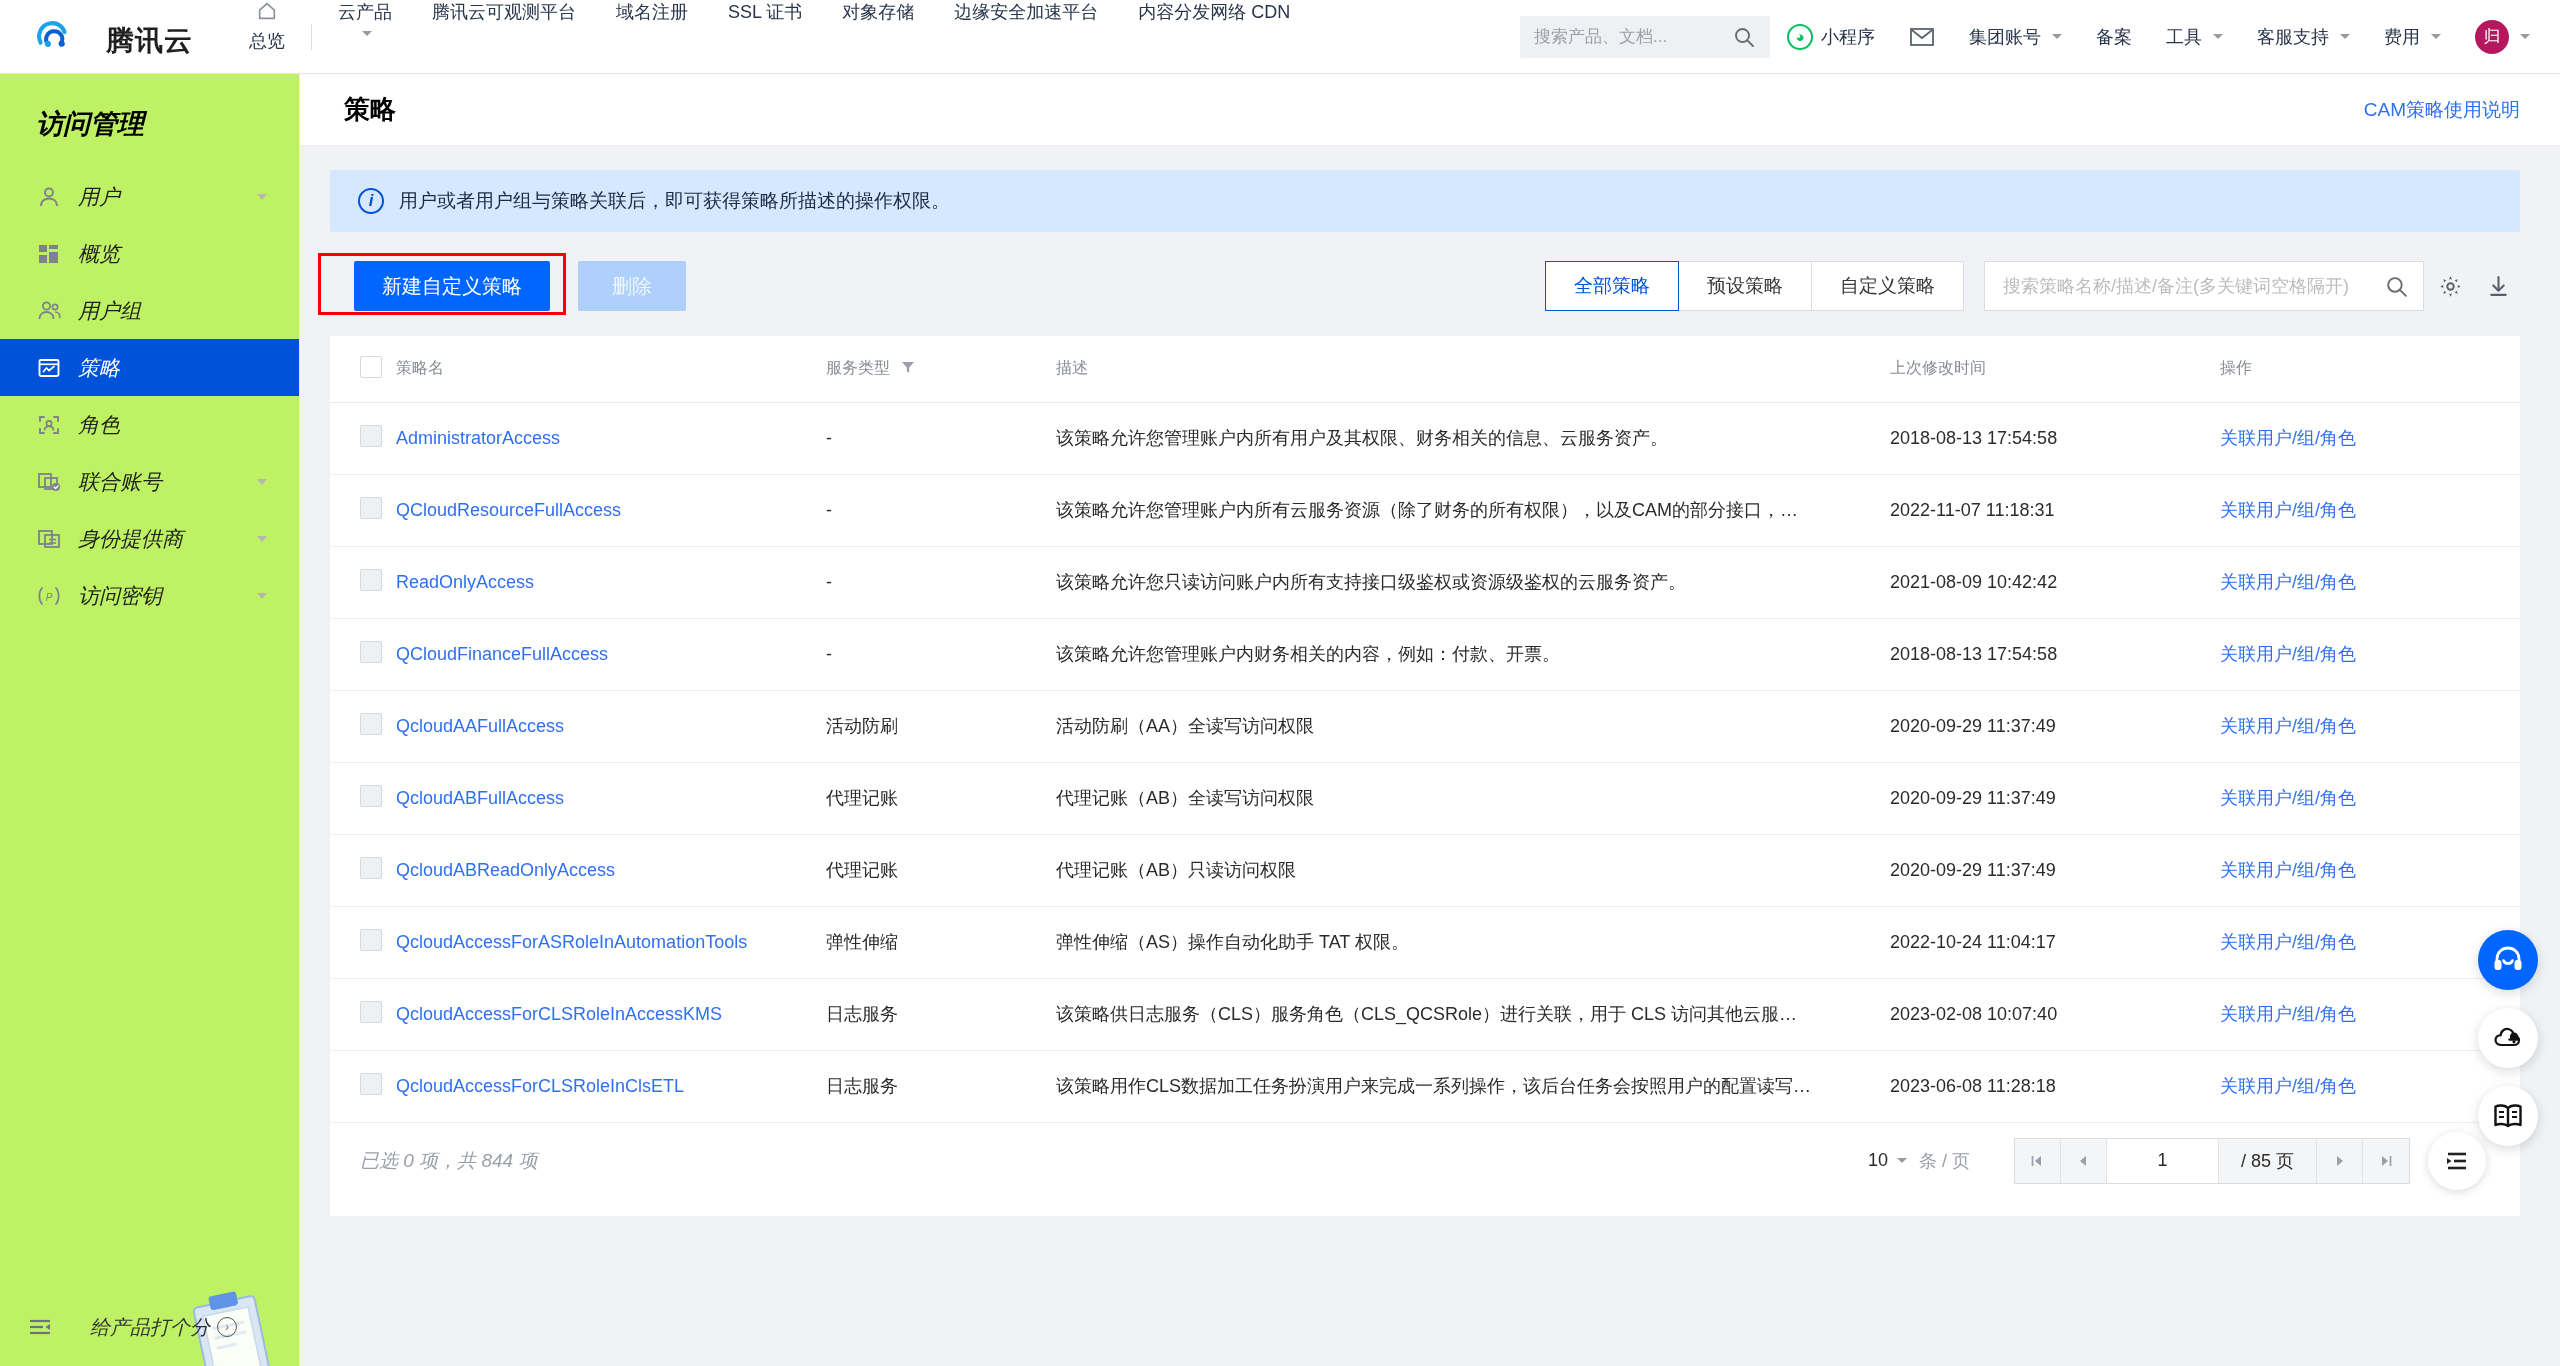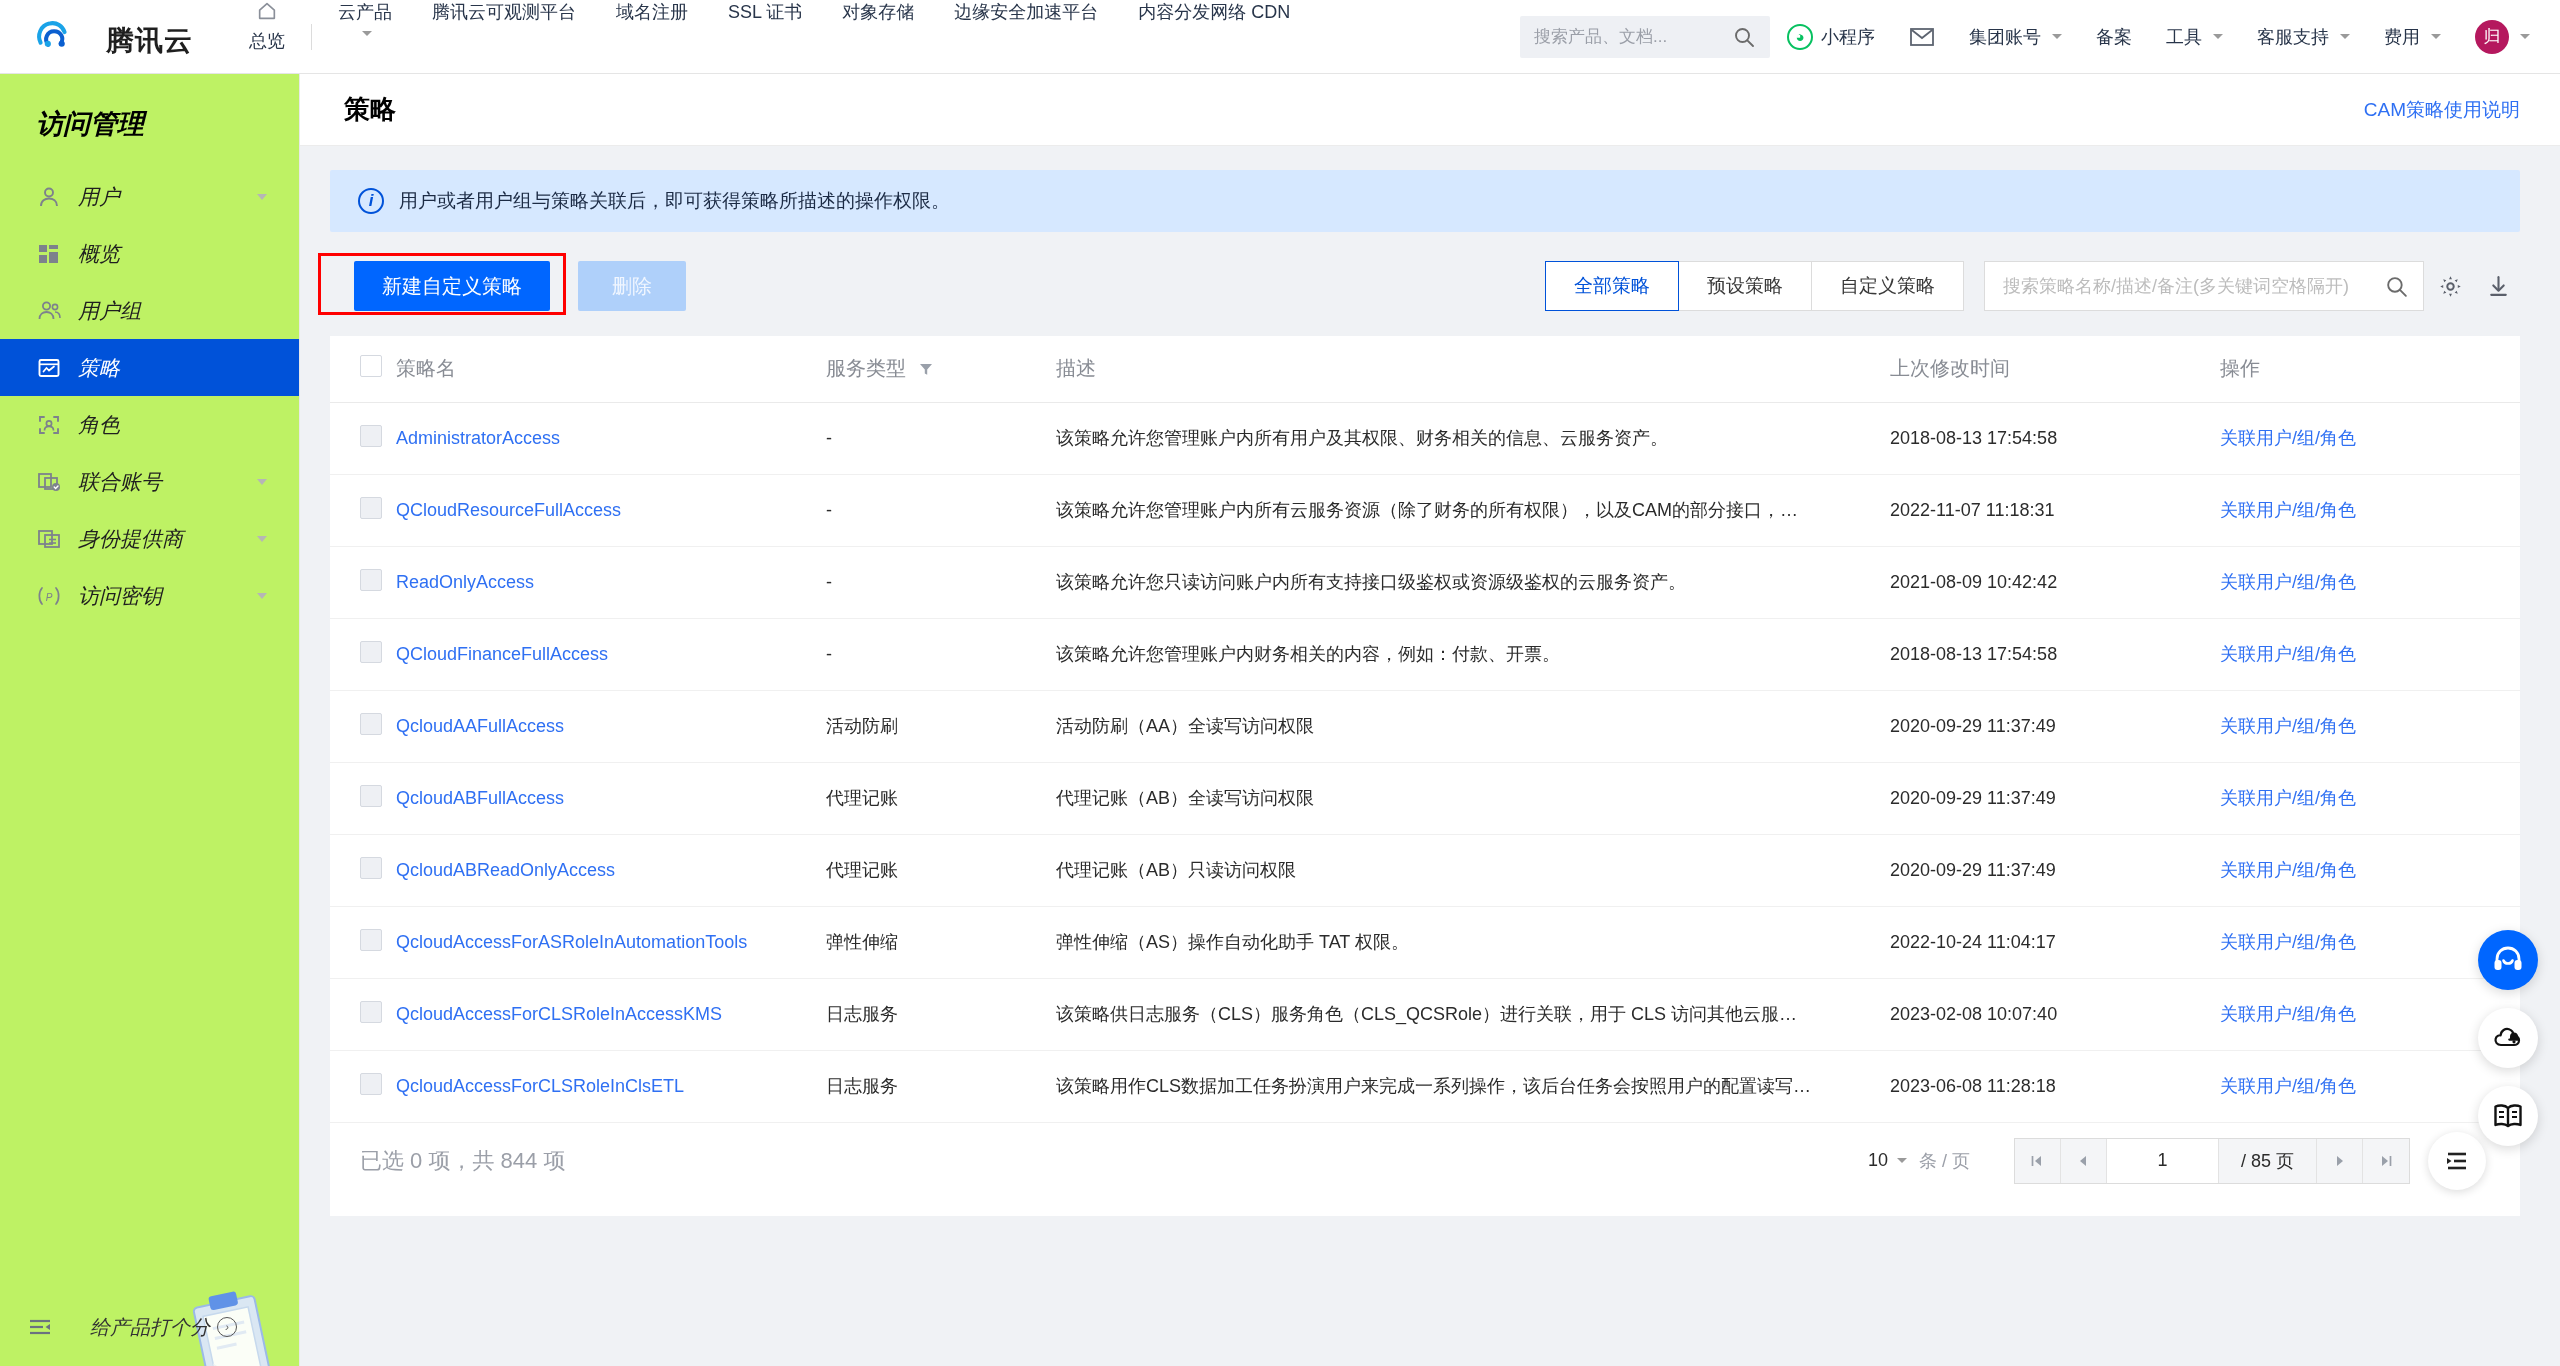--- a/index.html
+++ b/index.html
@@ -175,21 +175,21 @@
     justify-content: center; cursor: pointer; margin-left: 4px;
   }
 
   
   .card {
     background: #fff; margin-top: 22px; padding: 0 0 0 0;
     height: 880px;
   }
   table.policy { width: 100%; border-collapse: collapse; table-layout: fixed; }
   table.policy thead th {
-    font-size: 20px; font-weight: normal; color: #888c94; text-align: left;
+    font-size: 16px; font-weight: normal; color: #888c94; text-align: left;
     height: 66px; padding: 0; border-bottom: 1px solid #eaeaea; vertical-align: middle;
   }
   table.policy tbody td {
     height: 72px; font-size: 18px; color: #2b2b2b; padding: 0;
     border-bottom: 1px solid #f0f0f0; vertical-align: middle;
     overflow: hidden; white-space: nowrap; text-overflow: ellipsis;
   }
   .col-chk   { width: 66px;  padding-left: 30px !important; }
   .col-name  { width: 430px; }
   .col-svc   { width: 230px; }
@@ -204,21 +204,21 @@
   .chk-head { background: #fff; border: 1px solid #d5d9e0; }
   .policy-link { color: #2f70f3; cursor: pointer; font-size: 18px; }
   .op-link { color: #2f70f3; cursor: pointer; font-size: 18px; }
   .filter-ico { margin-left: 7px; display:inline-block; vertical-align: -1px;}
 
   
   .card-footer {
     display: flex; align-items: center; height: 76px;
     padding: 0 34px 0 30px;
   }
-  .selinfo { font-size: 22px; color: #9b9fa8; }
+  .selinfo { font-size: 19px; color: #9b9fa8; font-style: italic; }
   .pager { margin-left: auto; display: flex; align-items: center; gap: 0; }
   .pagesize { display: flex; align-items: center; font-size: 18px; color: #555; cursor: pointer; }
   .pagesize .num { color: #2b2b2b; margin-right: 6px; }
   .pagesize .lbl { color: #9b9fa8; margin-left: 12px; }
   .pagectl { display: flex; align-items: center; margin-left: 44px; border: 1px solid #dcdcdc; height: 46px; }
   .pbtn {
     width: 46px; height: 44px; background: #f4f5f7; display:flex;
     align-items:center; justify-content:center; cursor:pointer;
     border-right: 1px solid #e3e3e3;
   }

